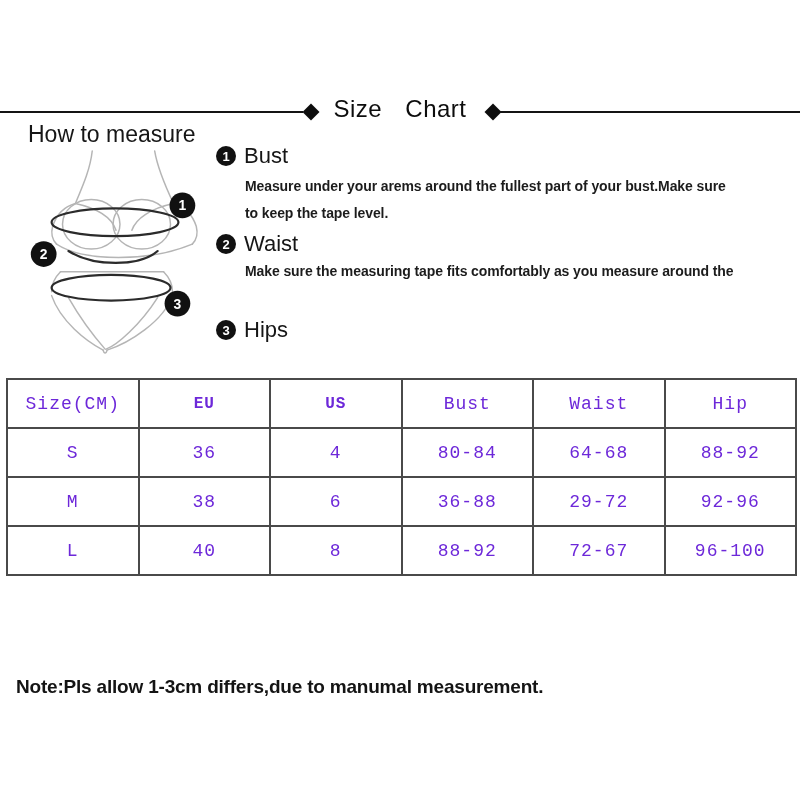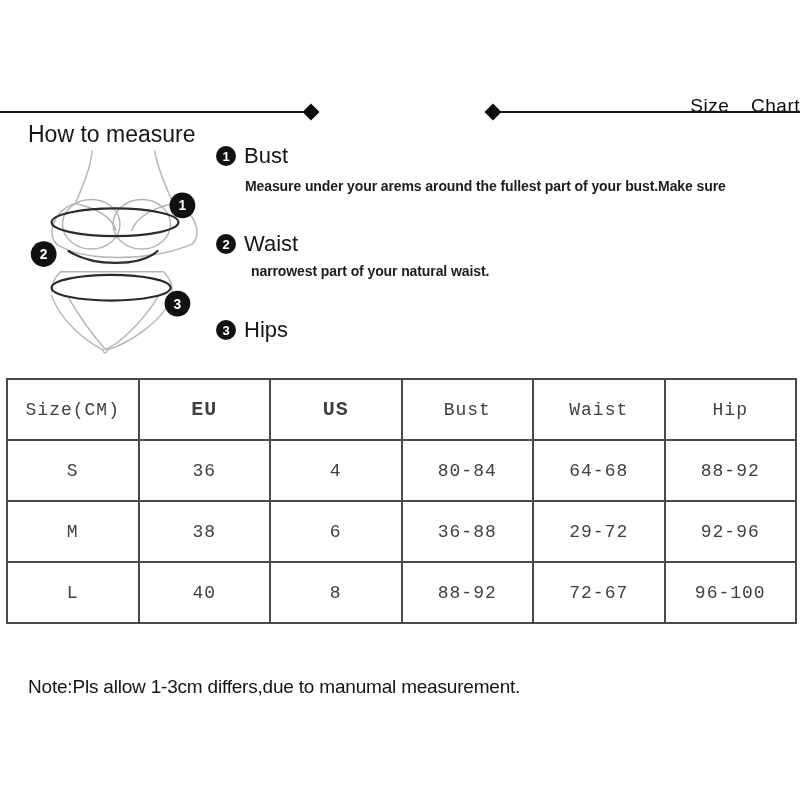--- a/index.html
+++ b/index.html
@@ -26,22 +26,22 @@
     position: absolute;
     width: 12px; height: 12px;
     background: #0d0d0d;
     transform: rotate(45deg);
   }
   .diamond-left  { top: 106px; left: 305px; }
   .diamond-right { top: 106px; left: 487px; }
   .page-title {
     position: absolute;
     top: 95px; left: 0; right: 0;
-    text-align: right;
-    font-size: 19px;
+    text-align: center;
+    font-size: 24px;
     font-weight: 500;
     word-spacing: 16px;
     letter-spacing: 0.5px;
     color: #0d0d0d;
   }
 
   
   .howto-title {
     position: absolute;
     top: 121px; left: 28px;
@@ -90,37 +90,37 @@
 
   
   .table-wrap { position: absolute; top: 378px; left: 6px; width: 791px; }
   table.size-table {
     width: 100%;
     border-collapse: collapse;
     table-layout: fixed;
   }
   table.size-table th, table.size-table td {
     border: 2px solid #4a4a4a;
-    height: 61px;
+    height: 49px;
     text-align: center;
     vertical-align: middle;
     font-family: "Liberation Mono", monospace;
     font-weight: 400;
     font-size: 18px;
-    color: #404040;
+    color: #6d28d9;
     letter-spacing: 1px;
   }
-  table.size-table th.small { font-size: 20px; font-weight: 700; letter-spacing: 1px; }
+  table.size-table th.small { font-size: 16px; font-weight: 700; letter-spacing: 1px; }
 
   
   .note {
     position: absolute;
-    top: 676px; left: 28px;
+    top: 676px; left: 16px;
     font-size: 19px;
-    font-weight: 400;
+    font-weight: 700;
     letter-spacing: -0.2px;
     color: #141414;
   }
 </style>
 </head>
 <body>
 
 <div class="page">
 
   <div class="rule rule-left"></div>
@@ -174,30 +174,31 @@
     </g>
   </svg>
 
   <div class="section section-bust">
     <div class="section-head">
       <span class="num-badge">1</span>
       <span class="section-title">Bust</span>
     </div>
     <div class="section-desc">
       <div>Measure under your arems around the fullest part of your bust.Make sure</div>
+      <div>to keep the tape level.</div>
     </div>
   </div>
 
   <div class="section section-waist">
     <div class="section-head">
       <span class="num-badge">2</span>
       <span class="section-title">Waist</span>
     </div>
     <div class="section-desc">
-      <div class="desc-line2">narrowest part of your natural waist.</div>
+      <div>Make sure the measuring tape fits comfortably as you measure around the</div>
     </div>
   </div>
 
   <div class="section section-hips">
     <div class="section-head">
       <span class="num-badge">3</span>
       <span class="section-title">Hips</span>
     </div>
   </div>
 

